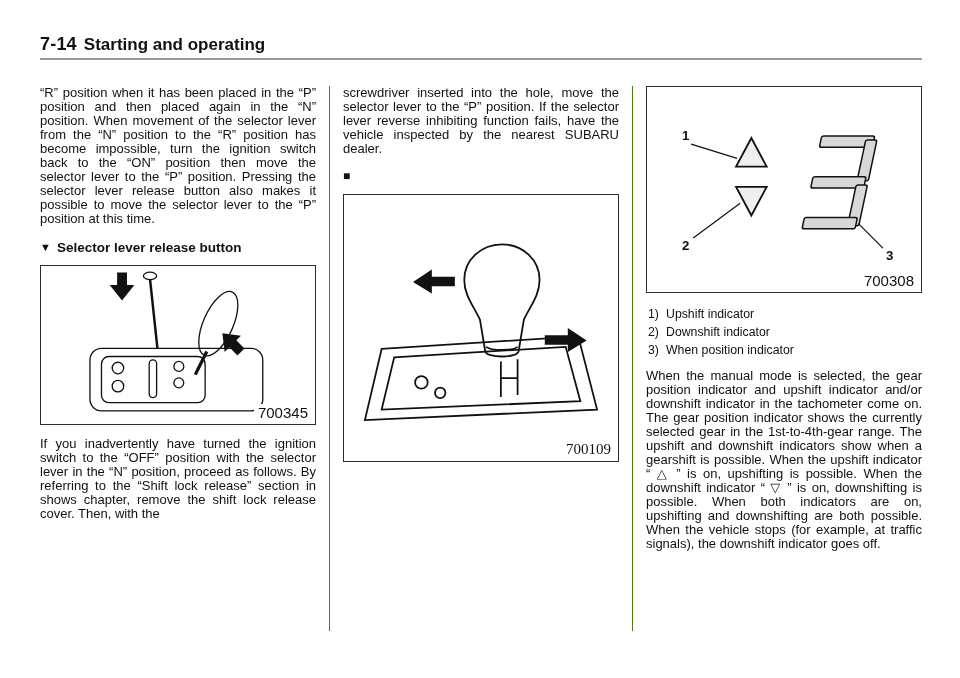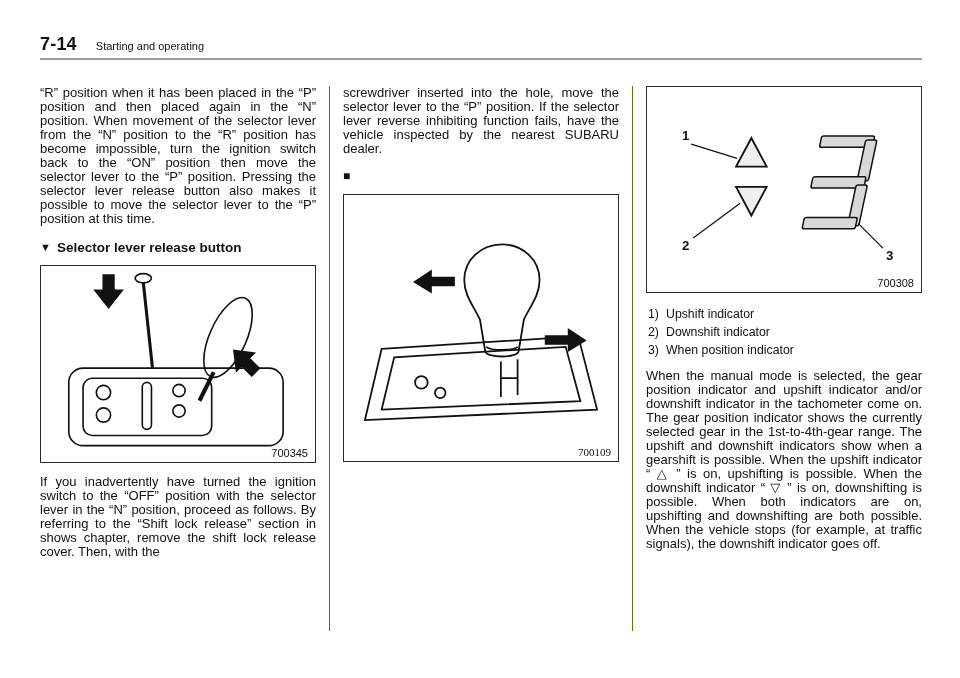--- a/index.html
+++ b/index.html
@@ -9,23 +9,23 @@
     font-family:"Liberation Sans", sans-serif;
     color:#111;
   }
   .page {
     position:relative;
     width:960px; height:678px;
     background:#fff;
     padding:34px 38px 0 40px;
     overflow:hidden;
   }
-  .page-header { display:flex; align-items:baseline; gap:19px; }
+  .page-header { display:flex; align-items:baseline; gap:7px; }
   .page-num { font-size:18px; font-weight:bold; letter-spacing:.2px; }
-  .section-title { font-size:11px; font-weight:normal; }
+  .section-title { font-size:17px; font-weight:bold; }
   .header-rule { height:2px; background:#9a9a9a; margin-top:3px; }
 
   .columns { display:flex; margin-top:26px; min-height:545px; }
   .col { flex:1 1 0; padding:0 13px; }
   .col:first-child { padding-left:0; }
   .col:last-child { padding-right:0; }
   .col + .col { border-left:1px solid #4d7c0f; }
 
   .body-text {
     font-size:13px; line-height:14px;
@@ -39,27 +39,27 @@
   .sub-heading .marker-tri { font-size:11px; line-height:1; }
   .sub-heading.large { font-size:16px; margin:14px 0 12px; }
   .sub-heading .marker-sq { font-size:12px; line-height:1; }
 
   figure.fig {
     position:relative;
     border:1.5px solid #2b2b2b;
     background:#fff;
     margin:0 0 12px 0;
   }
-  .fig-1 { height:198px; }
+  .fig-1 { height:160px; }
   .fig-2 { height:268px;font-family:Liberation Serif, serif; }
   .fig-3 { height:207px; margin-bottom:8px; }
   figure.fig svg { display:block; width:100%; height:100%; }
   .fig-label {
     position:absolute; right:7px; bottom:3px;
-    font-size:11px; color:#111; background:#fff; padding-left:4px;
+    font-size:15px; color:#111; background:#fff; padding-left:4px;
   }
   svg text { font-family:"Liberation Sans", sans-serif; }
 
   .legend { margin:2px 0 10px 2px; }
   .legend-row { display:flex; font-size:12.3px; line-height:18px; }
   .legend-num { width:18px; flex:0 0 18px; }
 
   .watermark {
     position:absolute; right:14px; bottom:6px;
     font-size:22px; color:#b3b3b3; letter-spacing:.3px;

